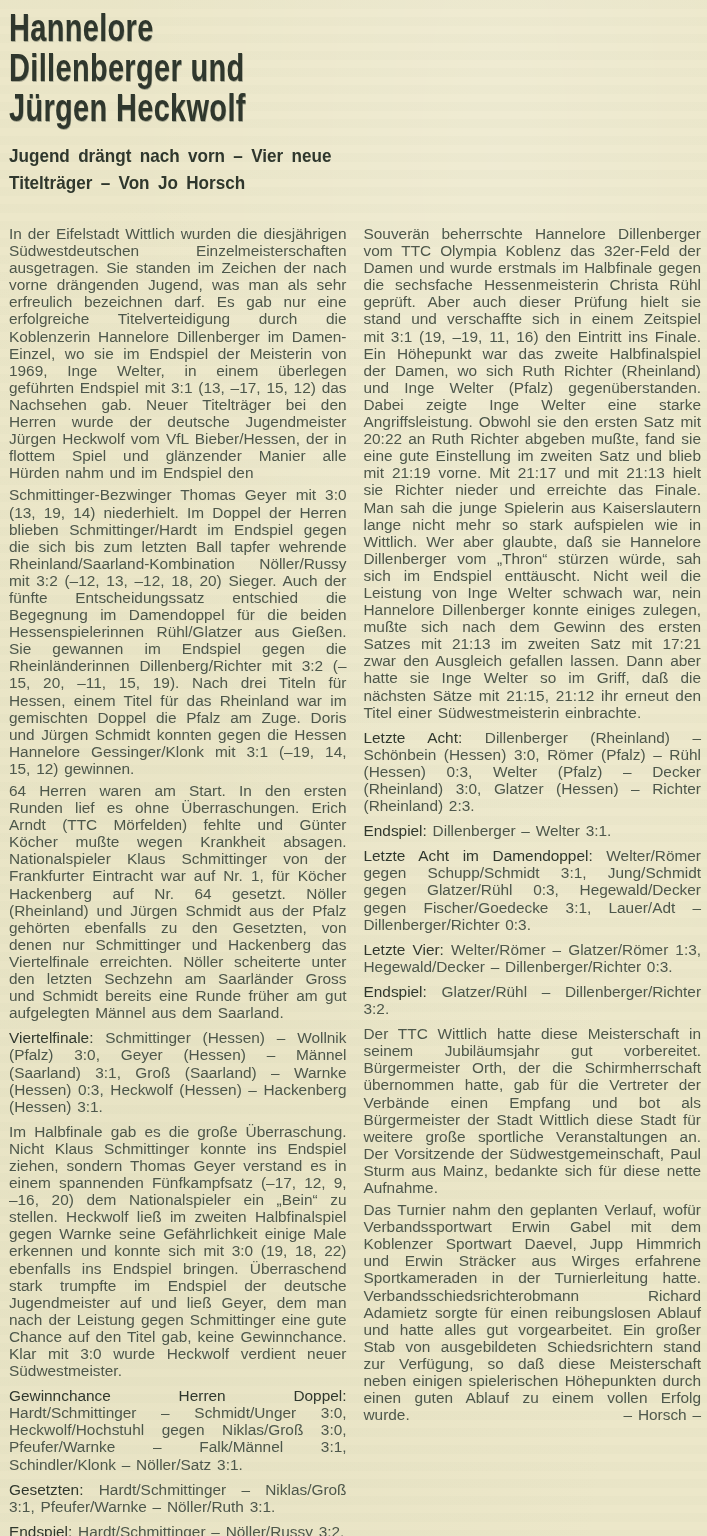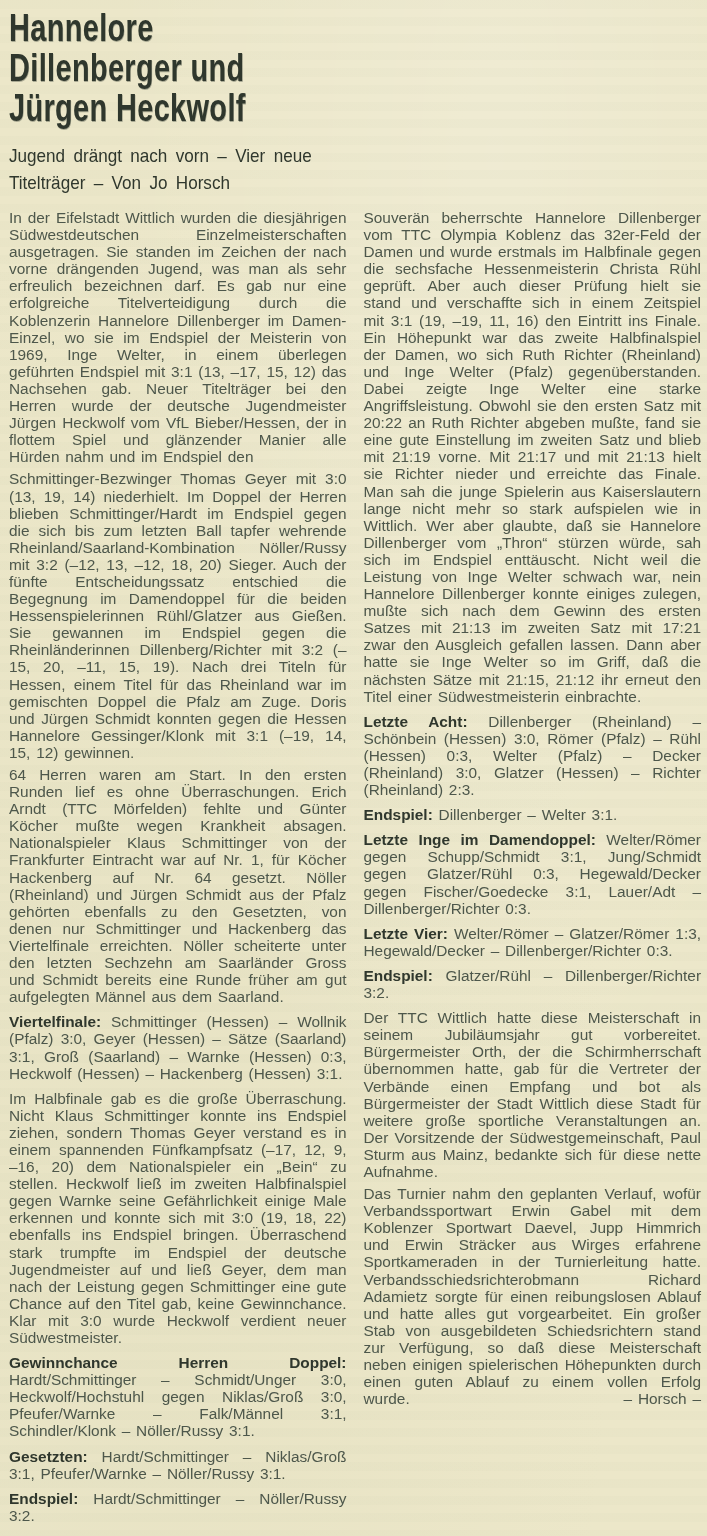--- a/index.html
+++ b/index.html
@@ -50,21 +50,21 @@
     line-height: 40px;
     letter-spacing: 0.5px;
     transform: scaleX(0.76);
     transform-origin: left center;
     white-space: nowrap;
     text-shadow: 0.6px 0.6px 0 rgba(47,55,45,0.35);
   }
   .subhead {
     margin: 14px 0 12px 0;
     color: var(--ink-dark, #2f372d);
-    font-weight: normal;
+    font-weight: bold;
   }
   .subhead .sh-line {
     display: block;
     font-size: 19px;
     line-height: 27px;
     word-spacing: 4px;
     transform: scaleX(0.90);
     transform-origin: left center;
     white-space: nowrap;
   }
@@ -81,27 +81,27 @@
     min-width: 0;
     color: var(--ink, #4d574b);
     font-size: 15.4px;
     line-height: 17.1px;
     text-align: justify;
     hyphens: auto;
     -webkit-hyphens: auto;
     word-spacing: 1.5px;
   }
   .para {
-    margin: 0 0 0 0;
+    margin: 16px 0 0 0;
   }
   .para + .para { margin-top: 5px; }
   .para.result + .para,
   .para + .para.result { margin-top: 8px; }
   .para .lead {
-    font-weight: bold;
+    font-weight: normal;
     color: var(--ink-dark, #2f372d);
   }
   .sig {
     float: right;
     white-space: nowrap;
   }
 </style>
 </head>
 <body>
 
@@ -120,39 +120,39 @@
   </header>
 
   <div class="columns">
     <div class="col" id="col-left">
   <p class="para body"><span class="ptext">In der Eifelstadt Wittlich wurden die diesjährigen Südwestdeutschen Einzelmeisterschaften ausgetragen. Sie standen im Zeichen der nach vorne drängenden Jugend, was man als sehr erfreulich bezeichnen darf. Es gab nur eine erfolgreiche Titelverteidigung durch die Koblenzerin Hannelore Dillenberger im Damen-Einzel, wo sie im Endspiel der Meisterin von 1969, Inge Welter, in einem überlegen geführten Endspiel mit 3:1 (13, –17, 15, 12) das Nachsehen gab. Neuer Titelträger bei den Herren wurde der deutsche Jugendmeister Jürgen Heckwolf vom VfL Bieber/Hessen, der in flottem Spiel und glänzender Manier alle Hürden nahm und im Endspiel den</span></p>
 
   <p class="para body"><span class="ptext">Schmittinger-Bezwinger Thomas Geyer mit 3:0 (13, 19, 14) niederhielt. Im Doppel der Herren blieben Schmittinger/Hardt im Endspiel gegen die sich bis zum letzten Ball tapfer wehrende Rheinland/Saarland-Kombination Nöller/Russy mit 3:2 (–12, 13, –12, 18, 20) Sieger. Auch der fünfte Entscheidungssatz entschied die Begegnung im Damendoppel für die beiden Hessenspielerinnen Rühl/Glatzer aus Gießen. Sie gewannen im Endspiel gegen die Rheinländerinnen Dillenberg/Richter mit 3:2 (–15, 20, –11, 15, 19). Nach drei Titeln für Hessen, einem Titel für das Rheinland war im gemischten Doppel die Pfalz am Zuge. Doris und Jürgen Schmidt konnten gegen die Hessen Hannelore Gessinger/Klonk mit 3:1 (–19, 14, 15, 12) gewinnen.</span></p>
 
   <p class="para body"><span class="ptext">64 Herren waren am Start. In den ersten Runden lief es ohne Überraschungen. Erich Arndt (TTC Mörfelden) fehlte und Günter Köcher mußte wegen Krankheit absagen. Nationalspieler Klaus Schmittinger von der Frankfurter Eintracht war auf Nr. 1, für Köcher Hackenberg auf Nr. 64 gesetzt. Nöller (Rheinland) und Jürgen Schmidt aus der Pfalz gehörten ebenfalls zu den Gesetzten, von denen nur Schmittinger und Hackenberg das Viertelfinale erreichten. Nöller scheiterte unter den letzten Sechzehn am Saarländer Gross und Schmidt bereits eine Runde früher am gut aufgelegten Männel aus dem Saarland.</span></p>
 
-  <p class="para result"><b class="lead">Viertelfinale: </b><span class="ptext">Schmittinger (Hessen) – Wollnik (Pfalz) 3:0, Geyer (Hessen) – Sätze (Saarland) 3:1, Groß (Saarland) – Warnke (Hessen) 0:3, Heckwolf (Hessen) – Hackenberg (Hessen) 3:1.</span></p>
+  <p class="para result"><b class="lead">Viertelfinale: </b><span class="ptext">Schmittinger (Hessen) – Wollnik (Pfalz) 3:0, Geyer (Hessen) – Männel (Saarland) 3:1, Groß (Saarland) – Warnke (Hessen) 0:3, Heckwolf (Hessen) – Hackenberg (Hessen) 3:1.</span></p>
 
   <p class="para body"><span class="ptext">Im Halbfinale gab es die große Überraschung. Nicht Klaus Schmittinger konnte ins Endspiel ziehen, sondern Thomas Geyer verstand es in einem spannenden Fünfkampfsatz (–17, 12, 9, –16, 20) dem Nationalspieler ein „Bein“ zu stellen. Heckwolf ließ im zweiten Halbfinalspiel gegen Warnke seine Gefährlichkeit einige Male erkennen und konnte sich mit 3:0 (19, 18, 22) ebenfalls ins Endspiel bringen. Überraschend stark trumpfte im Endspiel der deutsche Jugendmeister auf und ließ Geyer, dem man nach der Leistung gegen Schmittinger eine gute Chance auf den Titel gab, keine Gewinnchance. Klar mit 3:0 wurde Heckwolf verdient neuer Südwestmeister.</span></p>
 
-  <p class="para result"><b class="lead">Gewinnchance Herren Doppel: </b><span class="ptext">Hardt/Schmittinger – Schmidt/Unger 3:0, Heckwolf/Hochstuhl gegen Niklas/Groß 3:0, Pfeufer/Warnke – Falk/Männel 3:1, Schindler/Klonk – Nöller/Russy 3:1.</span></p>
+  <p class="para result"><b class="lead">Gewinnchance Herren Doppel: </b><span class="ptext">Hardt/Schmittinger – Schmidt/Unger 3:0, Heckwolf/Hochstuhl gegen Niklas/Groß 3:0, Pfeufer/Warnke – Falk/Männel 3:1, Schindler/Klonk – Nöller/Satz 3:1.</span></p>
 
-  <p class="para result"><b class="lead">Gesetzten: </b><span class="ptext">Hardt/Schmittinger – Niklas/Groß 3:1, Pfeufer/Warnke – Nöller/Russy 3:1.</span></p>
+  <p class="para result"><b class="lead">Gesetzten: </b><span class="ptext">Hardt/Schmittinger – Niklas/Groß 3:1, Pfeufer/Warnke – Nöller/Ruth 3:1.</span></p>
 
   <p class="para result"><b class="lead">Endspiel: </b><span class="ptext">Hardt/Schmittinger – Nöller/Russy 3:2.</span></p>
 </div>
     <div class="col" id="col-right">
   <p class="para body"><span class="ptext">Souverän beherrschte Hannelore Dillenberger vom TTC Olympia Koblenz das 32er-Feld der Damen und wurde erstmals im Halbfinale gegen die sechsfache Hessenmeisterin Christa Rühl geprüft. Aber auch dieser Prüfung hielt sie stand und verschaffte sich in einem Zeitspiel mit 3:1 (19, –19, 11, 16) den Eintritt ins Finale. Ein Höhepunkt war das zweite Halbfinalspiel der Damen, wo sich Ruth Richter (Rheinland) und Inge Welter (Pfalz) gegenüberstanden. Dabei zeigte Inge Welter eine starke Angriffsleistung. Obwohl sie den ersten Satz mit 20:22 an Ruth Richter abgeben mußte, fand sie eine gute Einstellung im zweiten Satz und blieb mit 21:19 vorne. Mit 21:17 und mit 21:13 hielt sie Richter nieder und erreichte das Finale. Man sah die junge Spielerin aus Kaiserslautern lange nicht mehr so stark aufspielen wie in Wittlich. Wer aber glaubte, daß sie Hannelore Dillenberger vom „Thron“ stürzen würde, sah sich im Endspiel enttäuscht. Nicht weil die Leistung von Inge Welter schwach war, nein Hannelore Dillenberger konnte einiges zulegen, mußte sich nach dem Gewinn des ersten Satzes mit 21:13 im zweiten Satz mit 17:21 zwar den Ausgleich gefallen lassen. Dann aber hatte sie Inge Welter so im Griff, daß die nächsten Sätze mit 21:15, 21:12 ihr erneut den Titel einer Südwestmeisterin einbrachte.</span></p>
 
   <p class="para result"><b class="lead">Letzte Acht: </b><span class="ptext">Dillenberger (Rheinland) – Schönbein (Hessen) 3:0, Römer (Pfalz) – Rühl (Hessen) 0:3, Welter (Pfalz) – Decker (Rheinland) 3:0, Glatzer (Hessen) – Richter (Rheinland) 2:3.</span></p>
 
 
   <p class="para result"><b class="lead">Endspiel: </b><span class="ptext">Dillenberger – Welter 3:1.</span></p>
 
-  <p class="para result"><b class="lead">Letzte Inge im Damendoppel: </b><span class="ptext">Welter/Römer gegen Schupp/Schmidt 3:1, Jung/Schmidt gegen Glatzer/Rühl 0:3, Hegewald/Decker gegen Fischer/Goedecke 3:1, Lauer/Adt – Dillenberger/Richter 0:3.</span></p>
+  <p class="para result"><b class="lead">Letzte Acht im Damendoppel: </b><span class="ptext">Welter/Römer gegen Schupp/Schmidt 3:1, Jung/Schmidt gegen Glatzer/Rühl 0:3, Hegewald/Decker gegen Fischer/Goedecke 3:1, Lauer/Adt – Dillenberger/Richter 0:3.</span></p>
 
   <p class="para result"><b class="lead">Letzte Vier: </b><span class="ptext">Welter/Römer – Glatzer/Römer 1:3, Hegewald/Decker – Dillenberger/Richter 0:3.</span></p>
 
   <p class="para result"><b class="lead">Endspiel: </b><span class="ptext">Glatzer/Rühl – Dillenberger/Richter 3:2.</span></p>
 
 
 
   <p class="para body"><span class="ptext">Der TTC Wittlich hatte diese Meisterschaft in seinem Jubiläumsjahr gut vorbereitet. Bürgermeister Orth, der die Schirmherrschaft übernommen hatte, gab für die Vertreter der Verbände einen Empfang und bot als Bürgermeister der Stadt Wittlich diese Stadt für weitere große sportliche Veranstaltungen an. Der Vorsitzende der Südwestgemeinschaft, Paul Sturm aus Mainz, bedankte sich für diese nette Aufnahme.</span></p>
 
   <p class="para body"><span class="ptext">Das Turnier nahm den geplanten Verlauf, wofür Verbandssportwart Erwin Gabel mit dem Koblenzer Sportwart Daevel, Jupp Himmrich und Erwin Sträcker aus Wirges erfahrene Sportkameraden in der Turnierleitung hatte. Verbandsschiedsrichterobmann Richard Adamietz sorgte für einen reibungslosen Ablauf und hatte alles gut vorgearbeitet. Ein großer Stab von ausgebildeten Schiedsrichtern stand zur Verfügung, so daß diese Meisterschaft neben einigen spielerischen Höhepunkten durch einen guten Ablauf zu einem vollen Erfolg wurde.</span> <span class="sig">– Horsch –</span></p>

